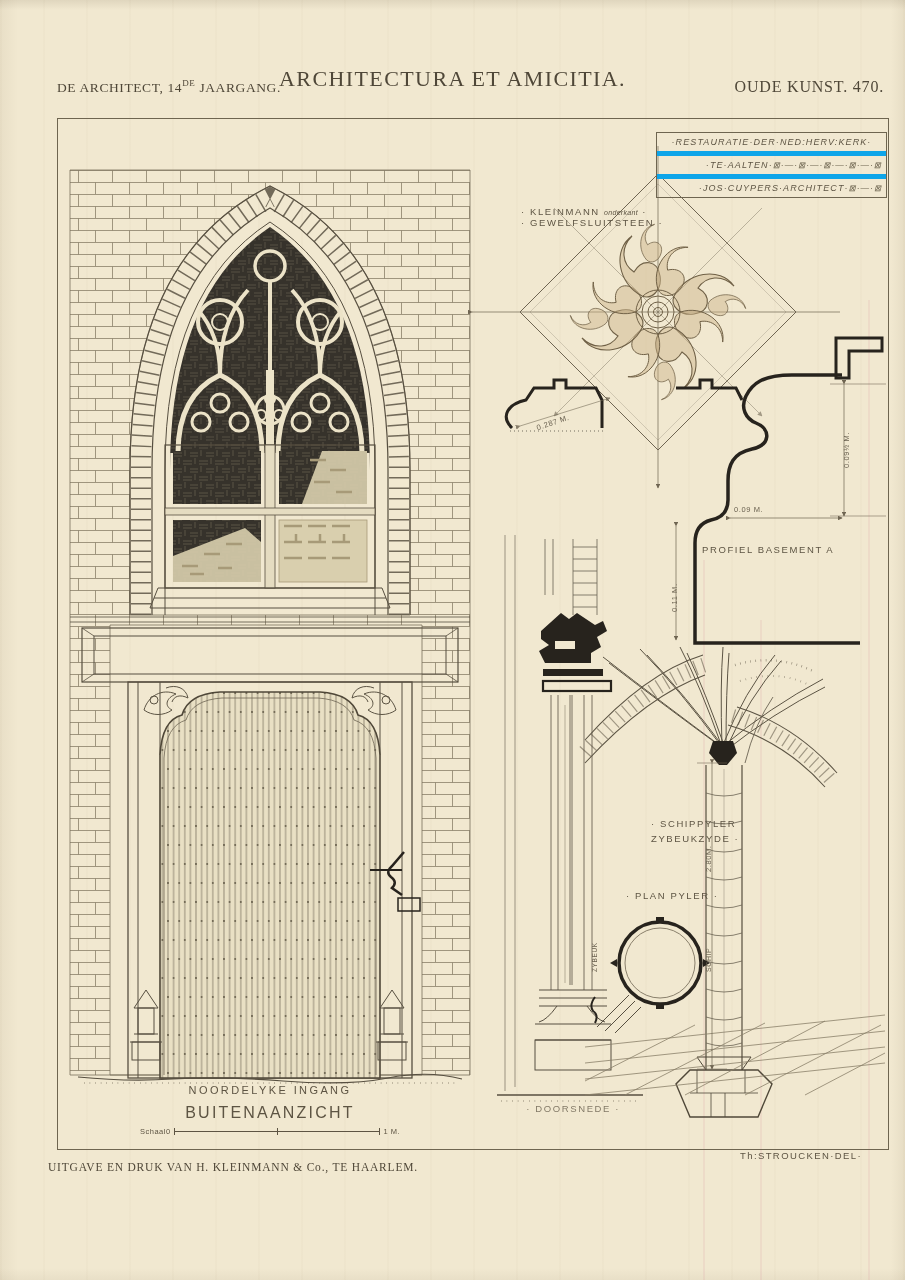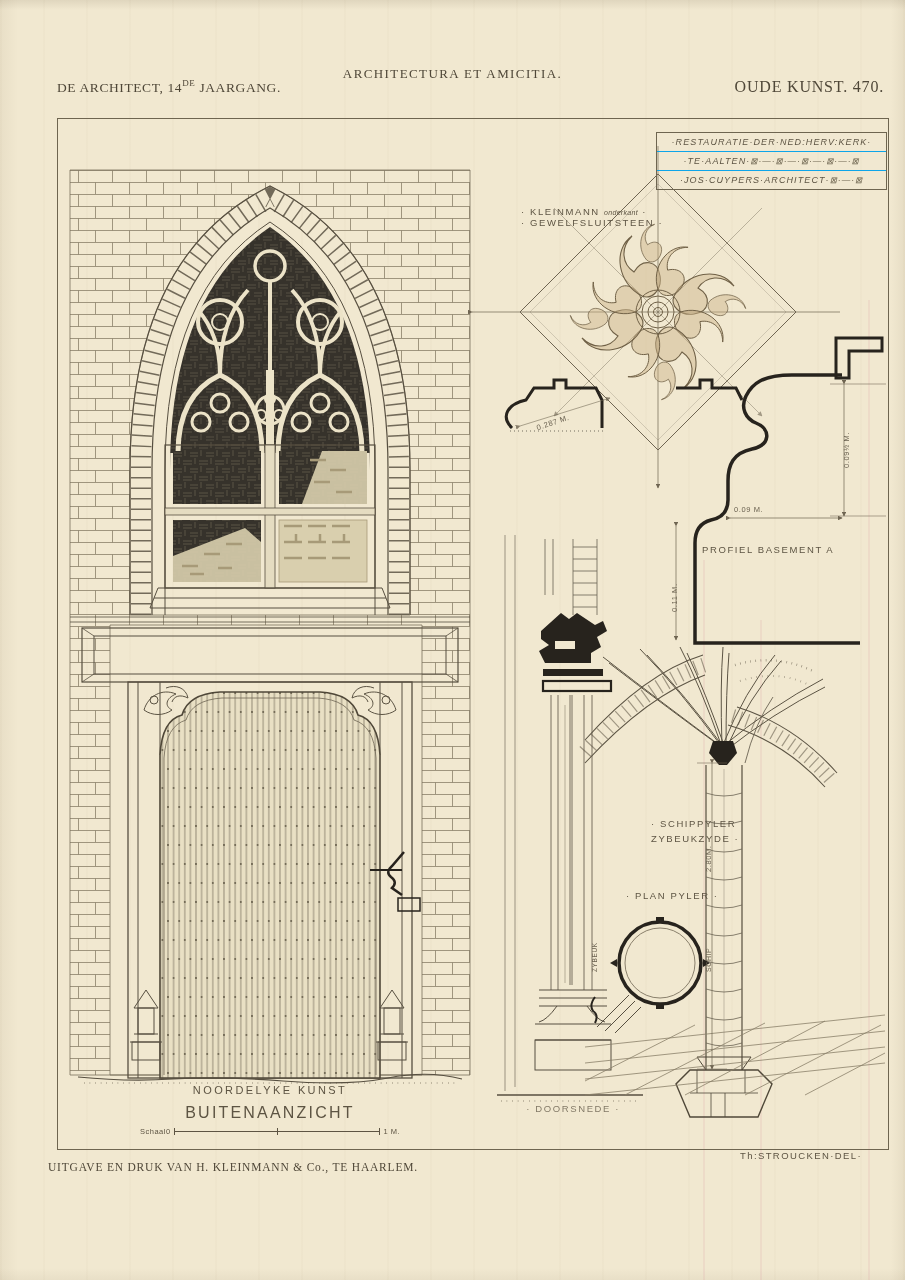--- a/index.html
+++ b/index.html
@@ -14,38 +14,38 @@
       linear-gradient(90deg, rgba(90,70,40,.06), rgba(0,0,0,0) 18px),
       linear-gradient(270deg, rgba(90,70,40,.07), rgba(0,0,0,0) 14px),
       linear-gradient(180deg, rgba(70,55,30,.10), rgba(0,0,0,0) 10px),
       linear-gradient(0deg, rgba(70,55,30,.05), rgba(0,0,0,0) 12px),
       repeating-linear-gradient(90deg, rgba(120,95,55,.025) 0 2px, rgba(0,0,0,0) 2px 43px);
   }
   .pinkline{position:absolute;width:2px;background:rgba(205,110,140,.10);}
   .hdr{position:absolute;white-space:nowrap;color:#4f4738;}
   .hdr-left{left:57px;top:78px;font-size:13.5px;letter-spacing:.6px;}
   .hdr-left sup{font-size:9px;}
-  .hdr-center{left:0;right:0;top:66px;text-align:center;font-size:13px;letter-spacing:1.4px;}
+  .hdr-center{left:0;right:0;top:66px;text-align:center;font-size:22px;letter-spacing:1.4px;}
   .hdr-right{right:21px;top:78px;font-size:16px;letter-spacing:.8px;}
   .plate{position:absolute;left:57px;top:118px;width:830px;height:1030px;
     border:1px solid #6e6550;}
   svg{position:absolute;overflow:visible;}
   .arch-label{
     position:absolute;font-family:"Liberation Sans", sans-serif;
     color:#5d5443;letter-spacing:1.6px;font-size:9.5px;white-space:nowrap;
   }
   .arch-label .script{font-size:7px;letter-spacing:.3px;font-style:italic;}
   .rot{transform:rotate(-90deg);transform-origin:left top;}
   .cartouche{
     position:absolute;left:656px;top:132px;width:229px;
     border:1px solid #6e6550;font-family:"Liberation Sans", sans-serif;
     color:#5d5443;font-size:9px;letter-spacing:1.1px;background:rgba(255,255,255,.04);font-style:italic;
   }
-  .cartouche .row{display:flex;justify-content:center;align-items:center;
-    height:18px;padding:0 4px;border-top:1px solid #0ea5e9;white-space:nowrap;overflow:hidden;}
+  .cartouche .row{display:flex;justify-content:flex-end;align-items:center;
+    height:18px;padding:0 4px;border-top:5px solid #0ea5e9;white-space:nowrap;overflow:hidden;}
   .cartouche .row:first-child{border-top:none;justify-content:center;}
   .cartouche .orn{letter-spacing:1px;font-size:8.5px;color:#6e6550;}
   .caption{position:absolute;left:140px;top:1084px;width:260px;text-align:center;
     font-family:"Liberation Sans", sans-serif;color:#5d5443;}
   .caption .c1{font-size:11px;letter-spacing:2.4px;}
   .caption .c2{font-size:16px;letter-spacing:2.2px;margin-top:8px;}
   .scalebar{display:flex;align-items:center;margin-top:5px;font-size:7.5px;letter-spacing:.5px;}
   .scalebar .bar{flex:1;position:relative;height:7px;margin:0 3px;}
   .scalebar .bar .ln{position:absolute;left:0;right:0;top:3px;height:1px;background:#5d5443;}
   .scalebar .bar .t{position:absolute;top:0;width:1px;height:7px;background:#5d5443;}
@@ -372,21 +372,21 @@
 
 <div class="arch-label dim rot" style="left:842px;top:468px">0.09½ M.</div>
 <div class="arch-label dim" style="left:734px;top:505px">0.09 M.</div>
 <div class="arch-label dim rot" style="left:670px;top:612px">0.11 M.</div>
 <div class="arch-label dim" style="left:536px;top:418px;transform:rotate(-18deg)">0.287 M.</div>
 <div class="arch-label dim rot" style="left:704px;top:872px">2.80M.</div>
 <div class="arch-label dim rot" style="left:705px;top:972px;font-size:7px">SCHIP</div>
 <div class="arch-label dim rot" style="left:591px;top:972px;font-size:6.5px">ZYBEUK</div>
 
 <div class="caption">
-  <div class="c1">NOORDELYKE KUNST</div>
+  <div class="c1">NOORDELYKE INGANG</div>
   <div class="c2">BUITENAANZICHT</div>
   <div class="scalebar">
     <span>Schaal</span>
     <span>0</span>
     <span class="bar">
       <span class="ln"></span>
       <span class="t" style="left:0"></span>
       <span class="t" style="left:50%"></span>
       <span class="t" style="right:0"></span>
     </span>

